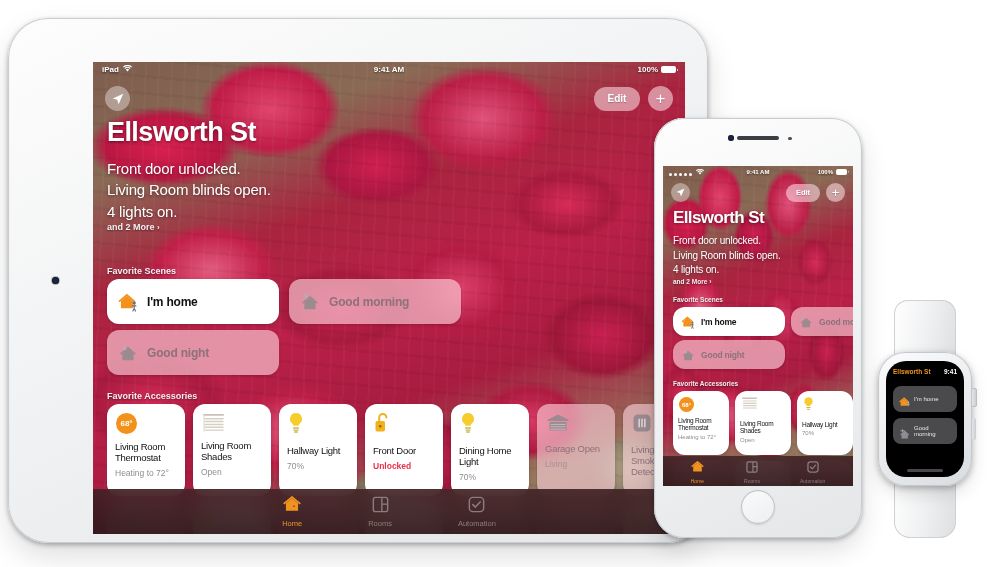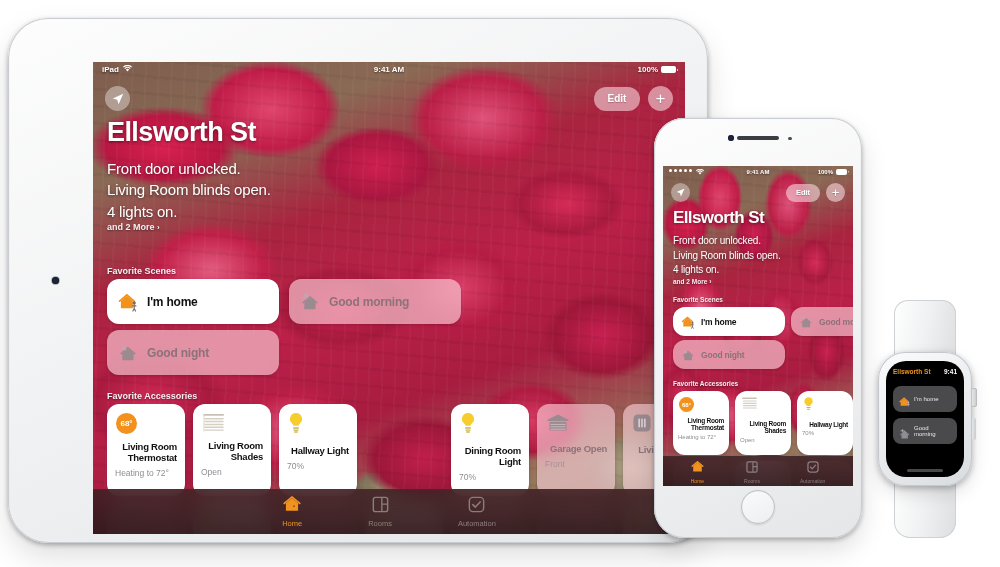--- a/index.html
+++ b/index.html
@@ -60,21 +60,21 @@
   }
 
   
   .scr { position:absolute; inset:0; overflow:hidden; }
   .statusbar {
     position:absolute; left:0; right:0; top:0;
     display:flex; align-items:center;
     color:#fff; font-weight:700;
     text-shadow:0 1px 2px rgba(0,0,0,.5);
   }
-  .sb-left{ display:flex; align-items:flex-start; gap:4px; }
+  .sb-left{ display:flex; align-items:flex-end; gap:4px; }
   .sb-mid{ position:absolute; left:0; right:0; text-align:center; pointer-events:none; }
   .sb-right{ margin-left:auto; display:flex; align-items:center; gap:3px; }
   .batt {
     display:inline-block; border:1px solid rgba(255,255,255,.95);
     border-radius:2px; position:relative; background:#fff;
   }
   .batt::after{
     content:""; position:absolute; right:-3px; top:50%; transform:translateY(-50%);
     width:1.5px; height:40%; background:rgba(255,255,255,.95); border-radius:0 1px 1px 0;
   }
@@ -126,21 +126,21 @@
   .scene .s-label{ font-weight:700; letter-spacing:-.2px; }
   .scene.on .s-label{ color:#111; }
   .scene.off .s-label{ color:#8c7279; }
 
   .tile{
     position:absolute; border-radius:12px; overflow:hidden;
     box-shadow:0 1px 3px rgba(0,0,0,.18);
   }
   .tile.on{ background:#fff; }
   .tile.off{ background:rgba(255,214,223,.60); backdrop-filter:blur(6px); }
-  .t-name{ font-weight:700; letter-spacing:-.25px; line-height:1.14;text-align:right; }
+  .t-name{ font-weight:400; letter-spacing:-.25px; line-height:1.14; }
   .tile.on .t-name{ color:#111; }
   .tile.off .t-name{ color:#8c7279; }
   .t-state{ font-weight:500; }
   .tile.on .t-state{ color:#8e8e93; }
   .tile.off .t-state{ color:#a88f96; }
   .t-state.alert{ color:#e8334a !important; font-weight:600; }
 
   .tabbar{
     position:absolute; left:0; right:0; bottom:0;
     background:linear-gradient(180deg, rgba(62,30,34,.88) 0%, rgba(48,24,27,.94) 100%);
@@ -363,49 +363,64 @@
                 <path d="M5.6 16h4.8M6 18.2h4M6.7 20h2.6" stroke="#c9b84e" stroke-width="1.3" stroke-linecap="round"></path>
               </svg>
             </span>
           </div>
           <div style="padding:8px 8px 0;">
             <div class="t-name" style="font-size:9.5px;">Hallway Light</div>
             <div class="t-state" style="font-size:8.5px;margin-top:4px;">70%</div>
           </div>
         </div>
 
+        <div class="tile on" style="left:272px;top:342px;width:78px;height:92px;">
+          <div style="padding:8px 9px 0;">
+            <span class="ico" style="width:18px;height:22px;">
+              <svg width="18" height="22" viewBox="0 0 18 22">
+                <path d="M5.2 9V5.6a3.6 3.6 0 0 1 7.2 0" stroke="#f2b01d" stroke-width="2" fill="none" stroke-linecap="round"></path>
+                <rect x="1.5" y="9" width="9.5" height="10.5" rx="1.8" fill="#f2b01d"></rect>
+                <circle cx="6.2" cy="14.2" r="1.3" fill="#8a6a10"></circle>
+              </svg>
+            </span>
+          </div>
+          <div style="padding:8px 8px 0;">
+            <div class="t-name" style="font-size:9.5px;">Front Door</div>
+            <div class="t-state alert" style="font-size:8.5px;margin-top:4px;">Unlocked</div>
+          </div>
+        </div>
 
         <div class="tile on" style="left:358px;top:342px;width:78px;height:92px;">
           <div style="padding:8px 9px 0;">
             <span class="ico" style="width:16px;height:22px;">
               <svg width="16" height="22" viewBox="0 0 16 22">
                 <path d="M8 1a6 6 0 0 1 3.6 10.8c-.7.6-1 1.2-1.1 2H5.5c-.1-.8-.4-1.4-1.1-2A6 6 0 0 1 8 1z" fill="#f7cd2e"></path>
                 <path d="M5.6 16h4.8M6 18.2h4M6.7 20h2.6" stroke="#c9b84e" stroke-width="1.3" stroke-linecap="round"></path>
               </svg>
             </span>
           </div>
           <div style="padding:8px 8px 0;">
-            <div class="t-name" style="font-size:9.5px;">Dining Room Light</div>
+            <div class="t-name" style="font-size:9.5px;">Dining Home Light</div>
             <div class="t-state" style="font-size:8.5px;margin-top:4px;">70%</div>
           </div>
         </div>
 
         <div class="tile off" style="left:444px;top:342px;width:78px;height:92px;">
           <div style="padding:9px 9px 0;">
             <span class="ico" style="width:24px;height:19px;">
               <svg width="24" height="19" viewBox="0 0 25 20">
                 <path d="M1.5 7 12.5 1.5 23.5 7v1.5h-22V7z" fill="#9b8a90"></path>
                 <rect x="3.5" y="9.5" width="18" height="9" rx="1" fill="#9b8a90"></rect>
                 <path d="M4.5 12h16M4.5 14.5h16M4.5 17h16" stroke="#cbbcc1" stroke-width="1"></path>
               </svg>
             </span>
           </div>
           <div style="padding:8px 8px 0;">
             <div class="t-name" style="font-size:9.5px;">Garage Open</div>
-            <div class="t-state" style="font-size:8.5px;margin-top:4px;">Front</div>
+            <div class="t-state" style="font-size:8.5px;margin-top:4px;">Living</div>
           </div>
         </div>
 
         <div class="tile off" style="left:530px;top:342px;width:78px;height:92px;">
           <div style="padding:9px 9px 0;">
             <span class="ico" style="width:20px;height:20px;">
               <svg width="20" height="20" viewBox="0 0 21 21">
                 <rect x="1.5" y="1.5" width="18" height="18" rx="4.5" fill="#9b8a90"></rect>
                 <path d="M7.5 6.5v8M10.5 6.5v8M13.5 6.5v8" stroke="#e6dde0" stroke-width="1.5" stroke-linecap="round"></path>
               </svg>

